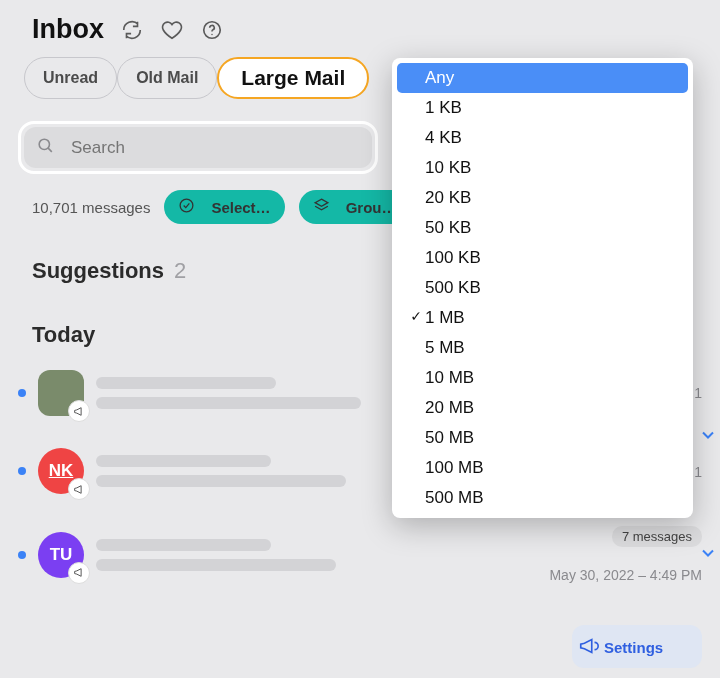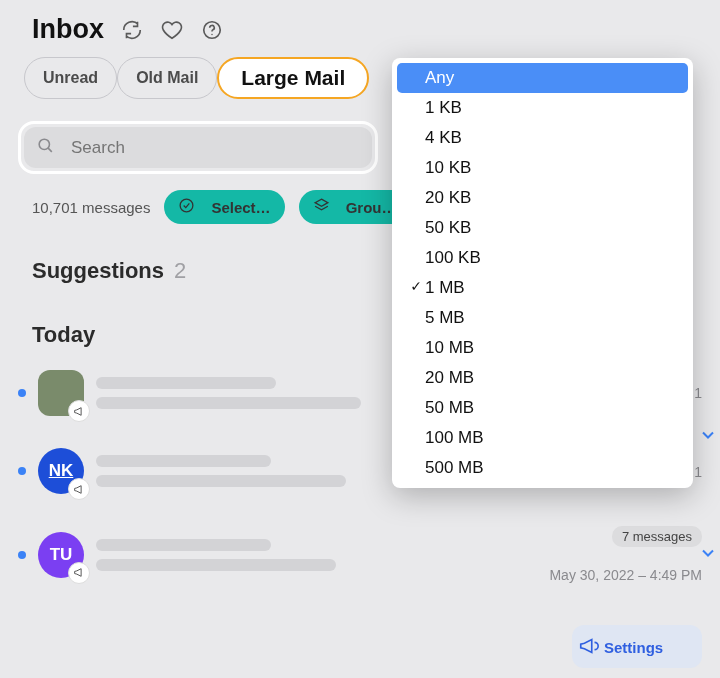--- a/index.html
+++ b/index.html
@@ -266,21 +266,21 @@
         </span>
       </div>
       <div class="lines">
         <div class="ph" style="width: 180px;"></div>
         <div class="ph" style="width: 265px;"></div>
       </div>
       <div class="meta"><span>July 1</span></div>
     </div>
     <div class="item">
       <span class="dot"></span>
-      <div class="avatar round" style="background: #1d4ed8; text-decoration: underline;">NK<span class="mini">
+      <div class="avatar round" style="background: #ef4444; text-decoration: underline;">NK<span class="mini">
           <svg viewBox="0 0 24 24">
             <path d="M3 10v4l4 1 8 4V5l-8 4-4 1z"></path>
           </svg>
         </span></div>
       <div class="lines">
         <div class="ph" style="width: 175px;"></div>
         <div class="ph" style="width: 250px;"></div>
       </div>
       <div class="meta"><span class="star">☆ </span><span>May 1</span></div>
     </div>
@@ -346,20 +346,24 @@
     </div>
     <div class="menu-item">
       <span class="tick"></span>
       <span>50 KB</span>
     </div>
     <div class="menu-item">
       <span class="tick"></span>
       <span>100 KB</span>
     </div>
     <div class="menu-item">
+      <span class="tick"></span>
+      <span>500 KB</span>
+    </div>
+    <div class="menu-item">
       <span class="tick">✓</span>
       <span>1 MB</span>
     </div>
     <div class="menu-item">
       <span class="tick"></span>
       <span>5 MB</span>
     </div>
     <div class="menu-item">
       <span class="tick"></span>
       <span>10 MB</span>

